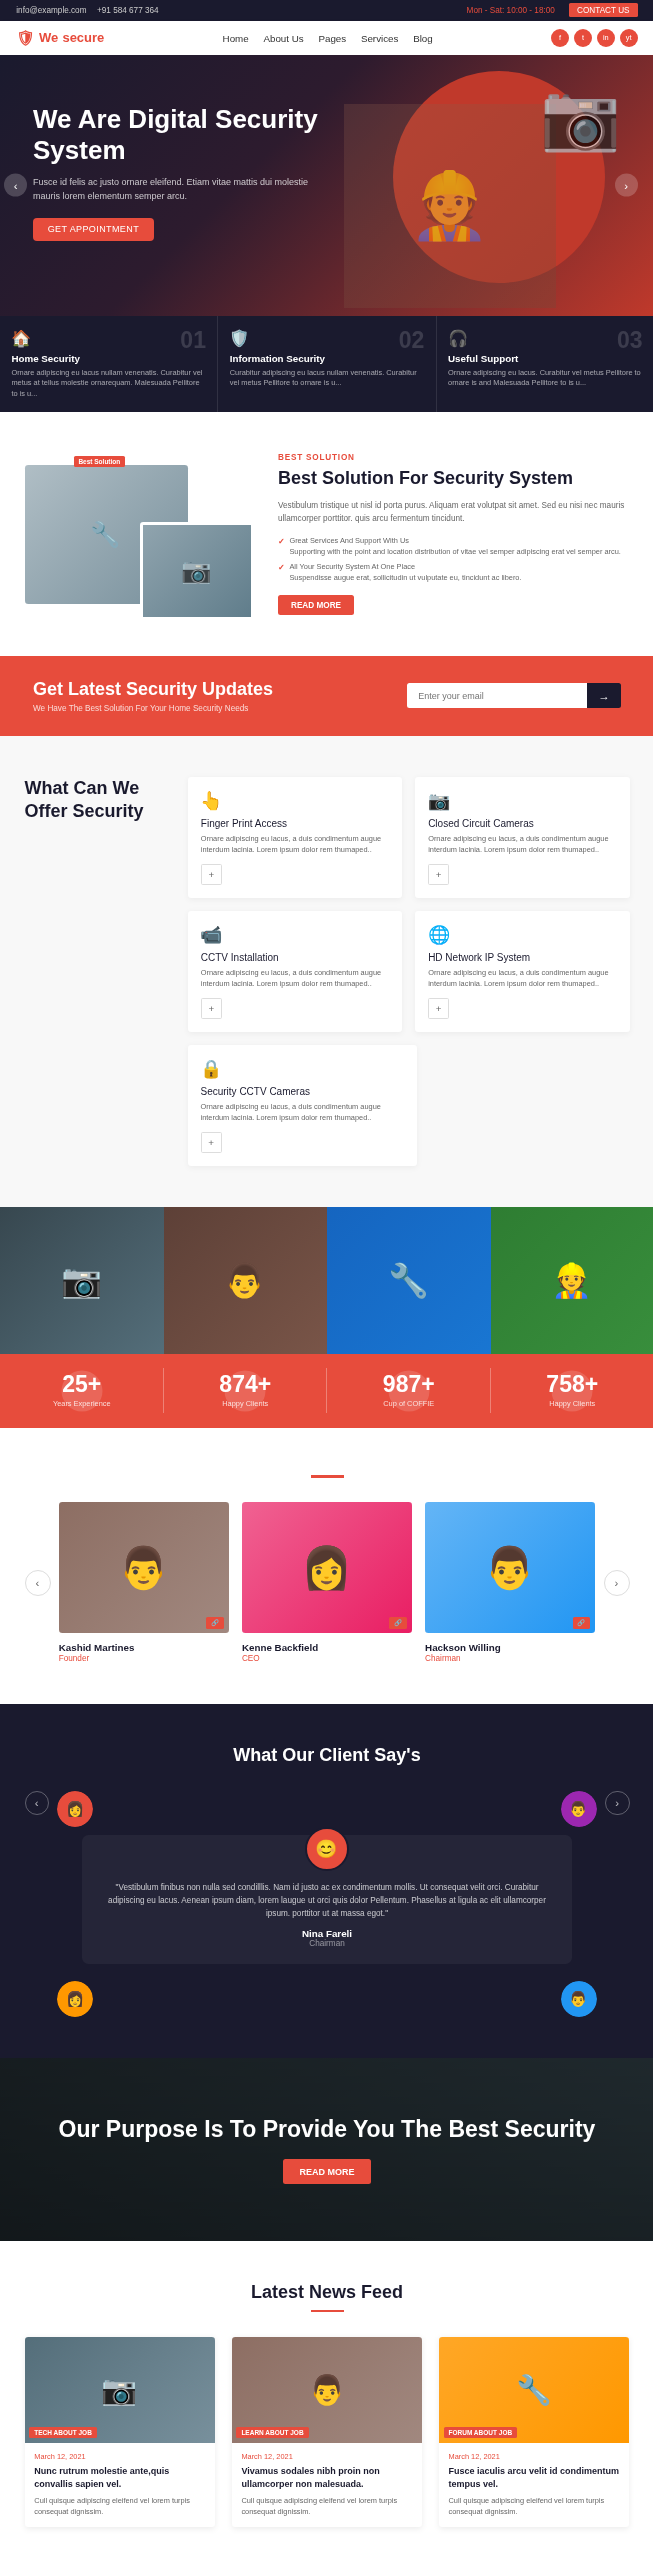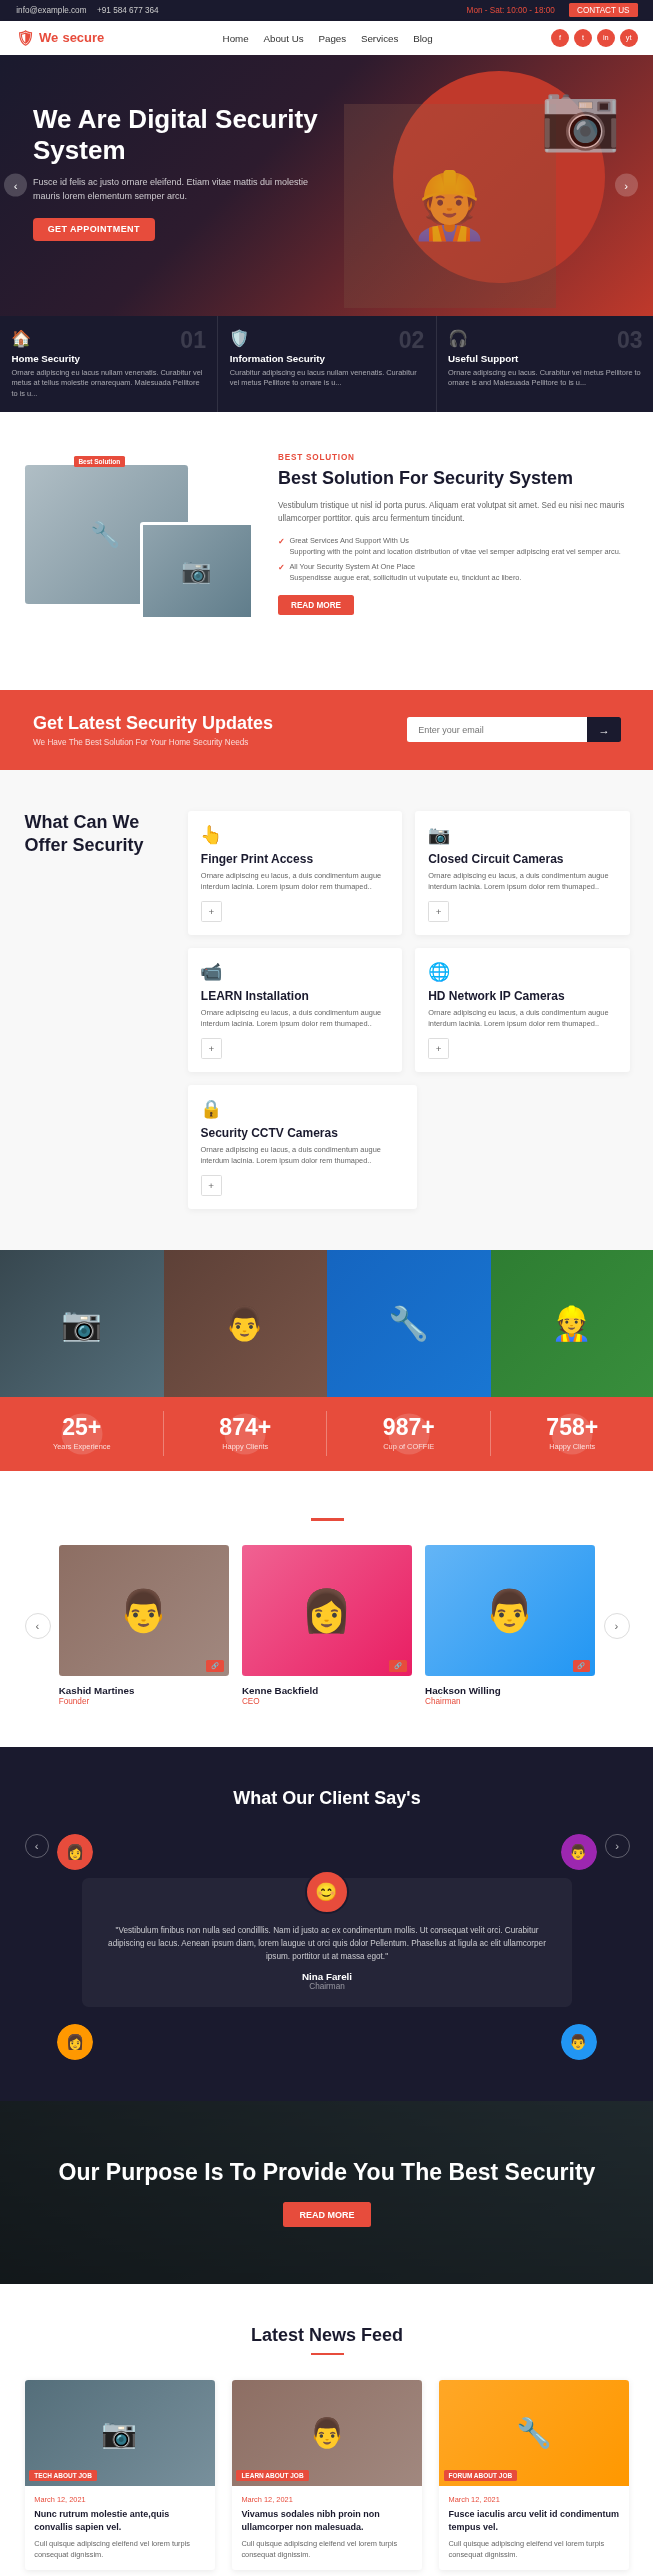--- a/index.html
+++ b/index.html
@@ -19,21 +19,21 @@
     .nav-links li a { text-decoration: none; color: #333; font-size: 9.8px; font-weight: 500; }
     .social-icons { display: flex; gap: 4.9px; }
     .social-icon { width: 18px; height: 18px; border-radius: 50%; background: #e74c3c; color: #fff; display: flex; align-items: center; justify-content: center; font-size: 7.4px; cursor: pointer; }
 
     
     .hero { background: linear-gradient(135deg, #1a1a2e 0%, #2d1b2e 40%, #c0392b 100%); color: #fff; padding: 49px 33px 50px; position: relative; min-height: 261px; overflow: hidden; }
     .hero-circle { position: absolute; right: 49px; top: 16.3px; width: 212px; height: 212px; background: #c0392b; border-radius: 50%; z-index: 0; }
     .hero-content { position: relative; z-index: 2; max-width: 286px; }
     .hero h1 { font-size: 26px; font-weight: 800; line-height: 1.2; margin-bottom: 9.8px; }
     .hero p { font-size: 9px; color: rgba(255,255,255,0.75); margin-bottom: 14.7px; line-height: 1.5; }
-    .hero-btn { background: #e74c3c; color: #fff; border: none; padding: 6.5px 14.7px; font-size: 9px; border-radius: 4px; cursor: pointer; font-weight: 700; text-transform: uppercase; letter-spacing: 0.4px; }
+    .hero-btn { background: #e74c3c; color: #fff; border: none; padding: 6.5px 14.7px; font-size: 9px; border-radius: 4px; cursor: pointer; font-weight: 400; text-transform: uppercase; letter-spacing: 0.4px; }
     .hero-arrow { position: absolute; left: 4.1px; top: 50%; transform: translateY(-50%); width: 23px; height: 23px; background: rgba(255,255,255,0.2); border-radius: 50%; display: flex; align-items: center; justify-content: center; color: #fff; cursor: pointer; font-size: 11.4px; }
 
     
     .features { background: #1a1a2e; display: flex; }
     .feature-card { flex: 1; padding: 13px 11.4px; border-right: 0.8px solid rgba(255,255,255,0.1); color: #fff; }
     .feature-card:last-child { border-right: none; }
     .feature-number { font-size: 23px; font-weight: 800; color: rgba(255,255,255,0.15); float: right; line-height: 1; }
     .feature-icon { font-size: 16.3px; color: #e74c3c; margin-bottom: 4.9px; display: block; }
     .feature-card h4 { font-size: 9.8px; font-weight: 700; margin-bottom: 4.1px; }
     .feature-card p { font-size: 7.4px; color: rgba(255,255,255,0.6); line-height: 1.4; }
@@ -49,36 +49,36 @@
     .section-badge { font-size: 8.2px; color: #e74c3c; font-weight: 600; text-transform: uppercase; letter-spacing: 0.8px; margin-bottom: 4.9px; }
     .solution-content h2 { font-size: 18px; font-weight: 800; color: #1a1a2e; margin-bottom: 8.2px; line-height: 1.3; }
     .solution-content p { font-size: 8.2px; color: #666; line-height: 1.6; margin-bottom: 11.4px; }
     .solution-points { list-style: none; margin-bottom: 13px; }
     .solution-points li { font-size: 8.2px; color: #333; margin-bottom: 6.5px; padding-left: 11.4px; position: relative; font-weight: 600; }
     .solution-points li::before { content: '✓'; position: absolute; left: 0; color: #e74c3c; font-size: 8.2px; }
     .solution-points li span { display: block; font-weight: 400; color: #666; font-size: 7.4px; margin-top: 1.6px; }
     .read-more-btn { background: #e74c3c; color: #fff; border: none; padding: 5.7px 13px; font-size: 8.2px; border-radius: 2.5px; cursor: pointer; font-weight: 600; text-transform: uppercase; }
 
     
-    .newsletter { background: #e74c3c; padding: 23px 33px; display: flex; justify-content: space-between; align-items: center; margin-top: 34px; }
+    .newsletter { background: #e74c3c; padding: 23px 33px; display: flex; justify-content: space-between; align-items: center; }
     .newsletter-left h3 { font-size: 18px; font-weight: 800; color: #fff; margin-bottom: 3.3px; }
     .newsletter-left p { font-size: 8.2px; color: rgba(255,255,255,0.8); }
     .newsletter-right { display: flex; gap: 0; }
     .newsletter-right input { padding: 6.5px 11.4px; border: none; outline: none; font-size: 9px; width: 180px; border-radius: 2.5px 0 0 2.5px; }
     .newsletter-right button { background: #1a1a2e; color: #fff; border: none; padding: 6.5px 11.4px; cursor: pointer; border-radius: 0 2.5px 2.5px 0; font-size: 11.4px; }
 
     
     .offer { padding: 41px 24.5px; background: #f8f8f8; }
     .offer-inner { display: flex; gap: 16.3px; }
     .offer-left { width: 147px; flex-shrink: 0; }
     .offer-left h2 { font-size: 18px; font-weight: 800; color: #1a1a2e; line-height: 1.3; }
     .offer-grid { flex: 1; display: grid; grid-template-columns: 1fr 1fr; gap: 13px; }
     .offer-card { background: #fff; padding: 13px; border-radius: 3.3px; box-shadow: 0 1.6px 6.5px rgba(0,0,0,0.05); }
     .offer-card .offer-icon { font-size: 18px; color: #e74c3c; margin-bottom: 6.5px; display: block; }
-    .offer-card h4 { font-size: 12px; font-weight: 700; color: #1a1a2e; margin-bottom: 4.1px; }
+    .offer-card h4 { font-size: 10px; font-weight: 400; color: #1a1a2e; margin-bottom: 4.1px; }
     .offer-card p { font-size: 7.4px; color: #666; line-height: 1.5; margin-bottom: 8.2px; }
     .offer-card .detail-btn { width: 21px; height: 21px; border: 0.8px solid #ddd; display: flex; align-items: center; justify-content: center; cursor: pointer; font-size: 9.8px; color: #666; border-radius: 1.6px; }
 
     
     .gallery-strip { display: flex; height: 147px; }
     .gallery-item { flex: 1; overflow: hidden; position: relative; }
     .gallery-bg { width: 100%; height: 100%; display: flex; align-items: center; justify-content: center; font-size: 33px; }
     .gallery-bg.cam { background: linear-gradient(135deg, #37474f, #546e7a); }
     .gallery-bg.person1 { background: linear-gradient(135deg, #5d4037, #795548); }
     .gallery-bg.tech { background: linear-gradient(135deg, #1565c0, #1976d2); }
@@ -274,27 +274,27 @@
         <div class="detail-btn">+</div>
       </div>
       <div class="offer-card">
         <span class="offer-icon">📷</span>
         <h4>Closed Circuit Cameras</h4>
         <p>Ornare adipiscing eu lacus, a duis condimentum augue interdum lacinia. Lorem ipsum dolor rem thumaped..</p>
         <div class="detail-btn">+</div>
       </div>
       <div class="offer-card">
         <span class="offer-icon">📹</span>
-        <h4>LEARN Installation</h4>
+        <h4>CCTV Installation</h4>
         <p>Ornare adipiscing eu lacus, a duis condimentum augue interdum lacinia. Lorem ipsum dolor rem thumaped..</p>
         <div class="detail-btn">+</div>
       </div>
       <div class="offer-card">
         <span class="offer-icon">🌐</span>
-        <h4>HD Network IP Cameras</h4>
+        <h4>HD Network IP System</h4>
         <p>Ornare adipiscing eu lacus, a duis condimentum augue interdum lacinia. Lorem ipsum dolor rem thumaped..</p>
         <div class="detail-btn">+</div>
       </div>
     </div>
   </div>
 
   <div style="margin-top:13px;margin-left:163px;">
     <div class="offer-card" style="max-width:229px;">
       <span class="offer-icon">🔒</span>
       <h4>Security CCTV Cameras</h4>

